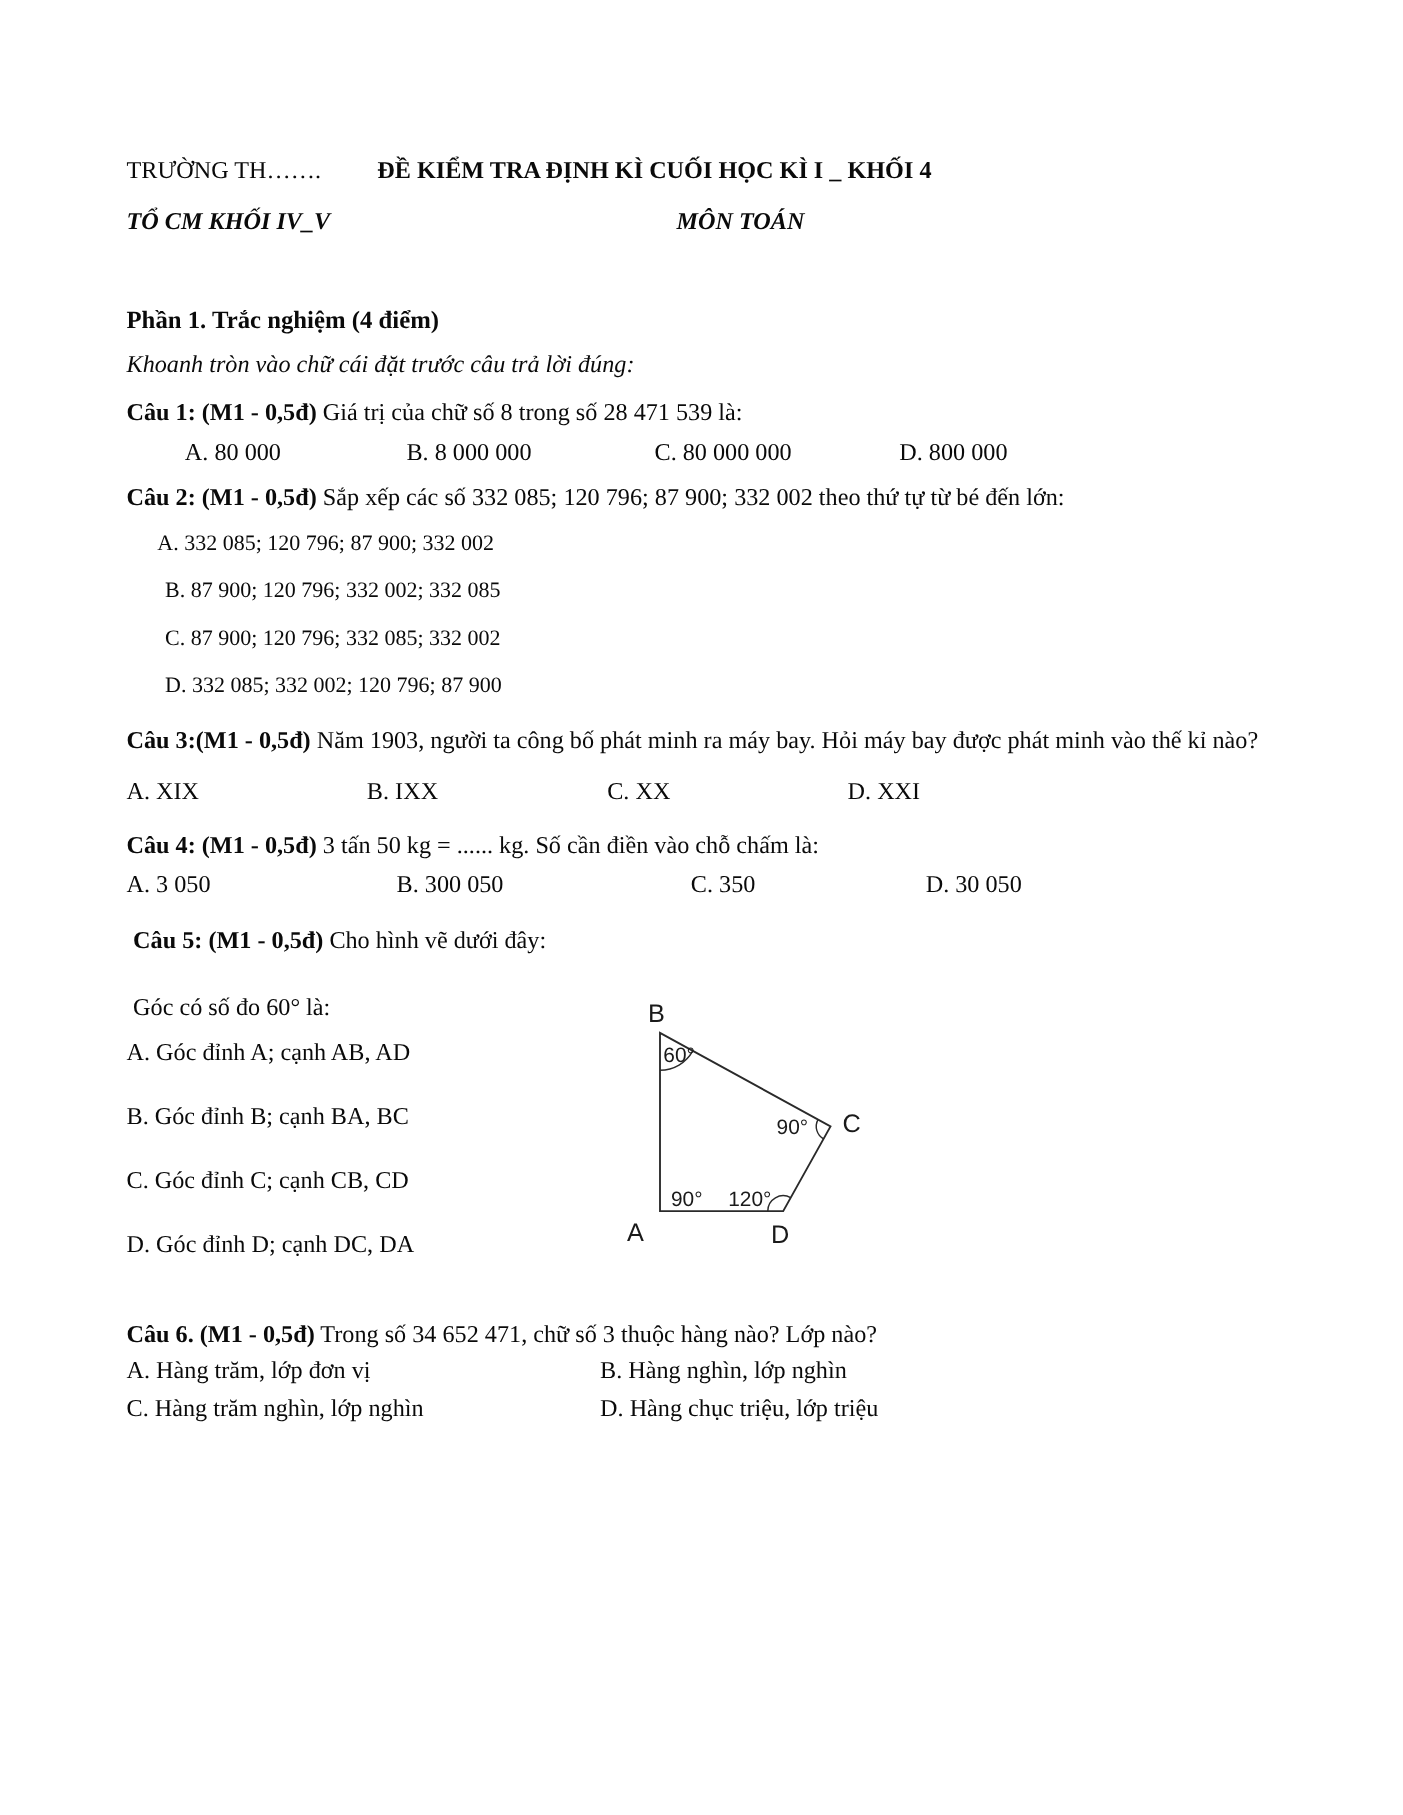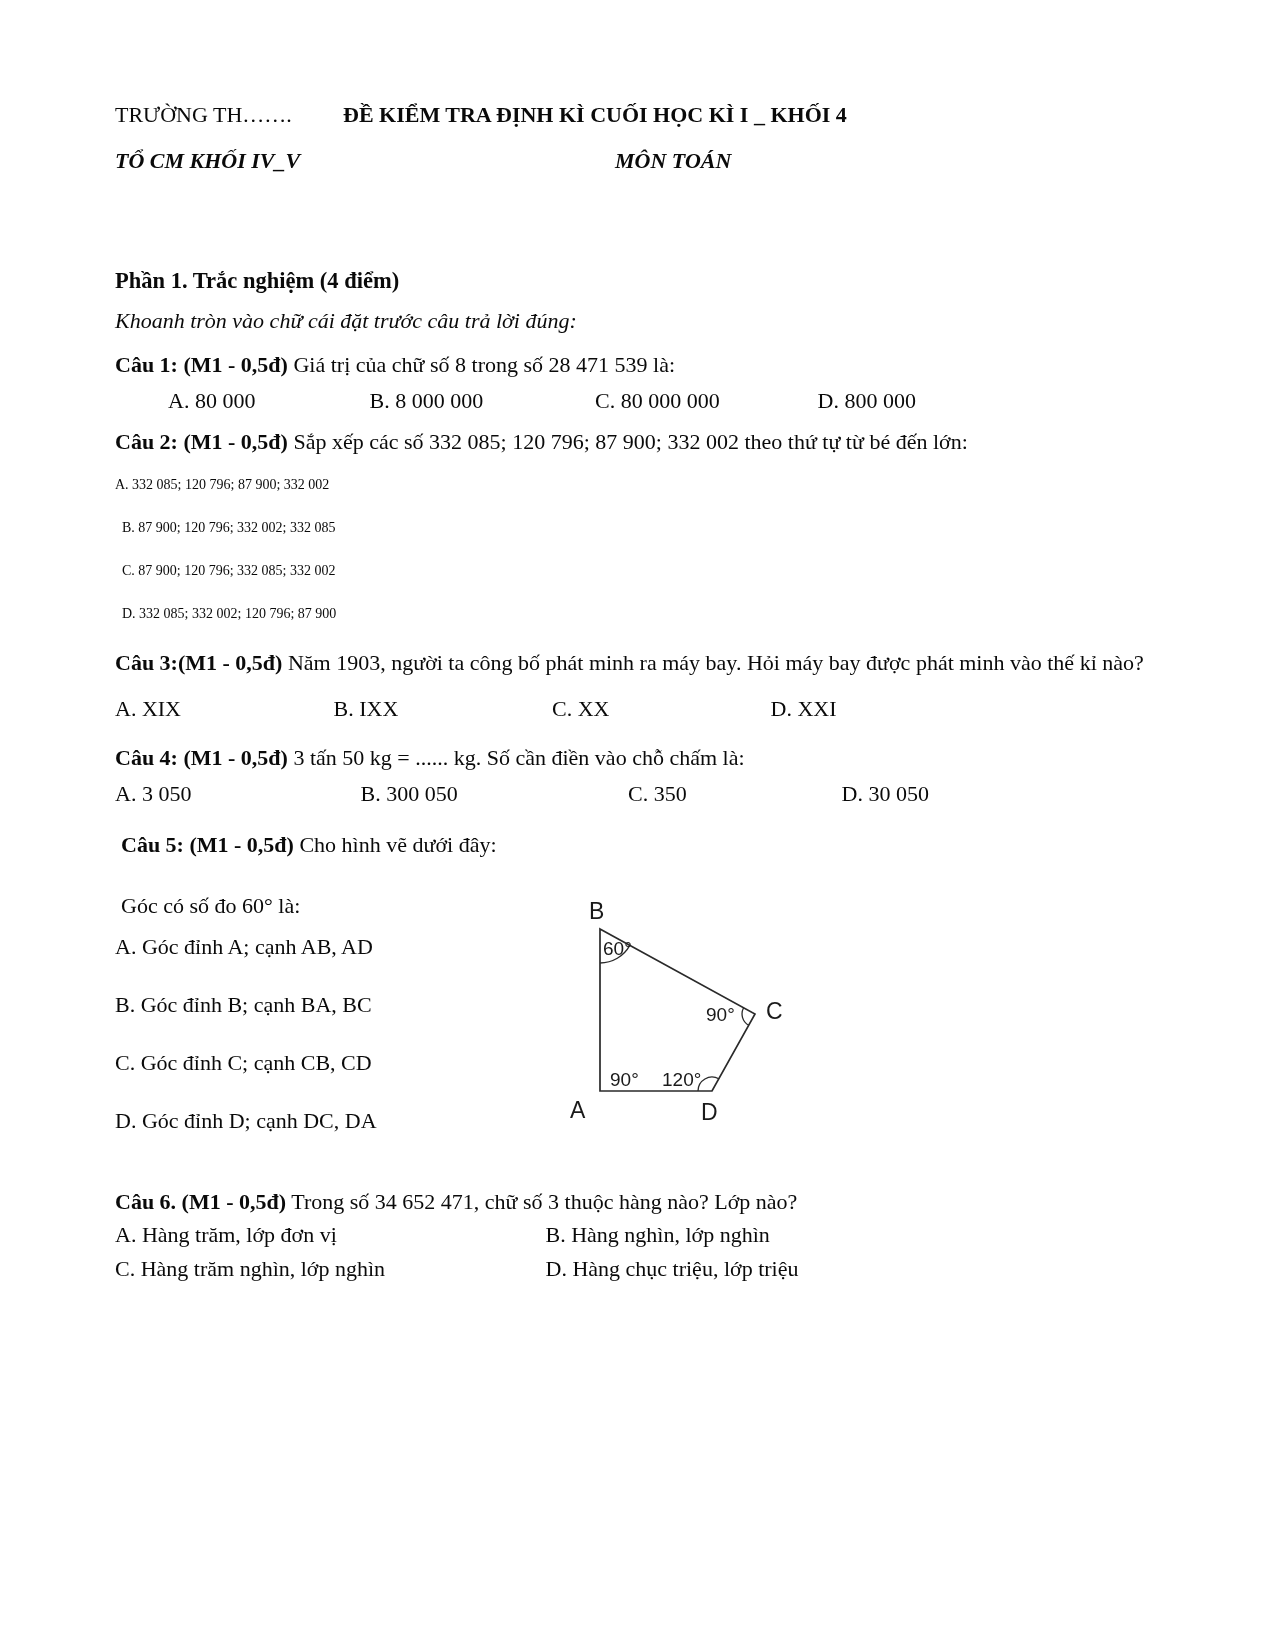--- a/index.html
+++ b/index.html
@@ -7,28 +7,28 @@
   body {
     width:1275px; height:1650px;
     font-family:"Liberation Serif", serif;
     color:#0a0a0a;
     position:relative;
     overflow:hidden;
   }
   .page { padding:102px 115px 0 115px; }
 
   
-  .header-row { display:flex; align-items:baseline; font-size:22px; }
+  .header-row { display:flex; align-items:baseline; font-size:22px;margin-top:40px; }
   .header-row.second { margin-top:20px;font-style:italic; }
   .school { width:228px; }
   .bold { font-weight:bold; }
   .dept { width:500px; }
 
   
-  .part-heading { font-size:22.5px; font-weight:bold; margin-top:94px; }
+  .part-heading { font-size:22.5px; font-weight:bold; margin-top:64px; }
   .instruction { font-style:italic; font-size:22px; margin-top:14px; }
 
   
   .q-line { font-size:22px; line-height:33px; margin-top:14px; }
   .q-line.justify { text-align:justify; }
   .q-label { font-weight:bold; }
 
   .opts-inline { font-size:22px; line-height:36px; margin-top:2px; }
   .opts-inline span { display:inline-block; }
   .opts-q1 { margin-left:53px; }
@@ -36,21 +36,21 @@
   .opts-q1 span:nth-child(2){ width:220px; }
   .opts-q1 span:nth-child(3){ width:217px; }
   .opts-q3 { margin-top:12px; }
   .opts-q3 span:nth-child(-n+3){ width:213px; }
   .opts-q4 span:nth-child(1){ width:240px; }
   .opts-q4 span:nth-child(2){ width:262px; }
   .opts-q4 span:nth-child(3){ width:208px; }
   .opts-q6 { line-height:34px; margin-top:0; }
   .opts-q6 span:nth-child(1){ width:425px; }
 
-  .q2-opts { font-size:14px; line-height:33px; margin-top:6px; }
+  .q2-opts { font-size:20px; line-height:33px; margin-top:6px;margin-left:28px; }
   .q2-opts p { margin:10px 0; }
   .q2-opts p.ind { padding-left:7px; }
 
   .q3-wrap .q-line { margin-top:16px; }
 
   
   .q5-head { padding-left:6px; margin-top:16px; }
   .q5-body { display:flex; margin-top:28px; }
   .q5-left { width:445px; font-size:22px; }
   .q5-prompt { line-height:33px; padding-left:6px; }

